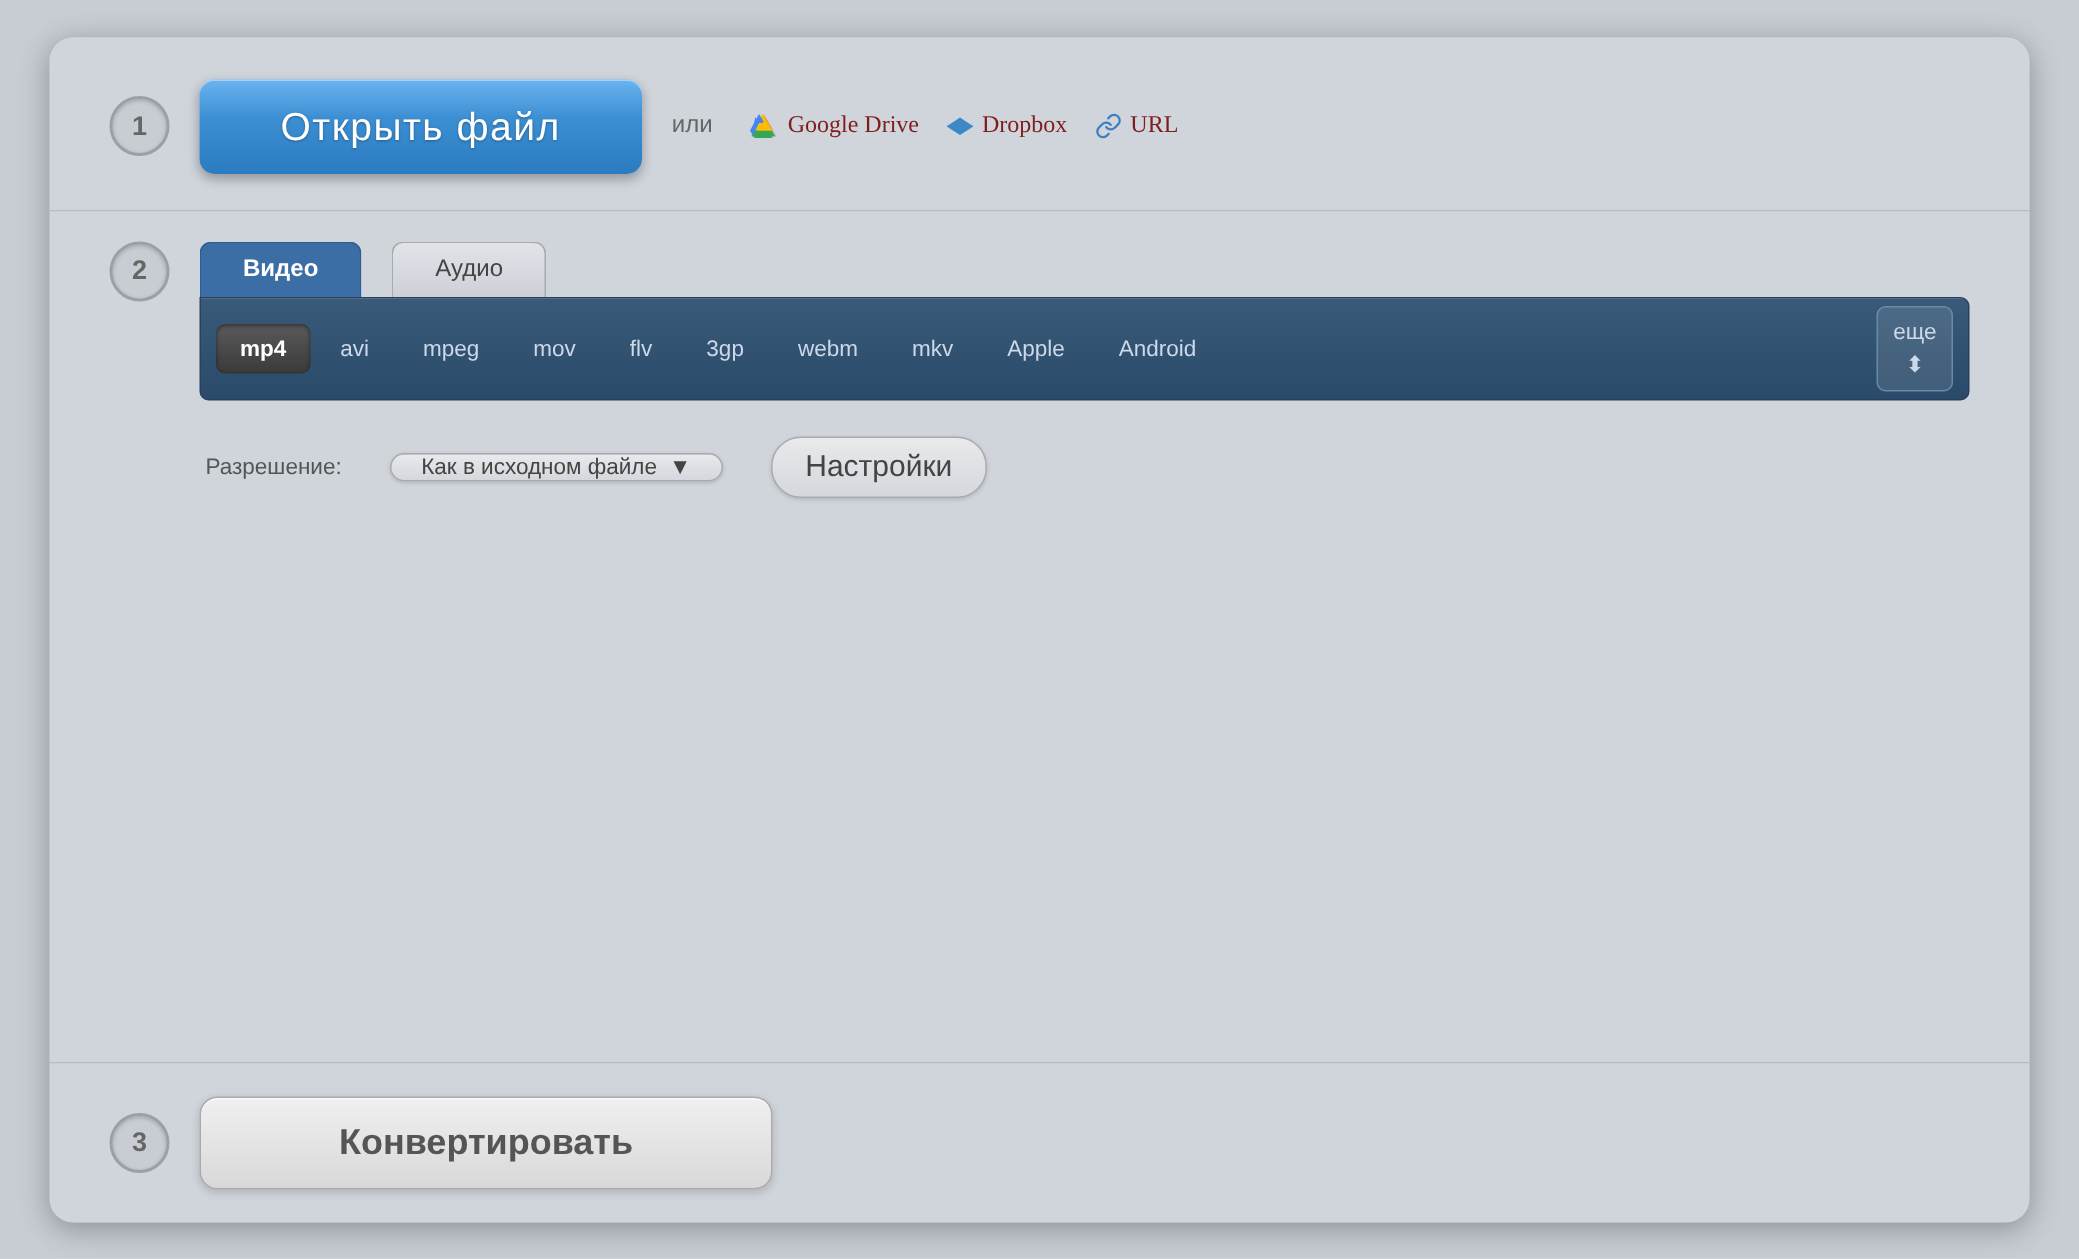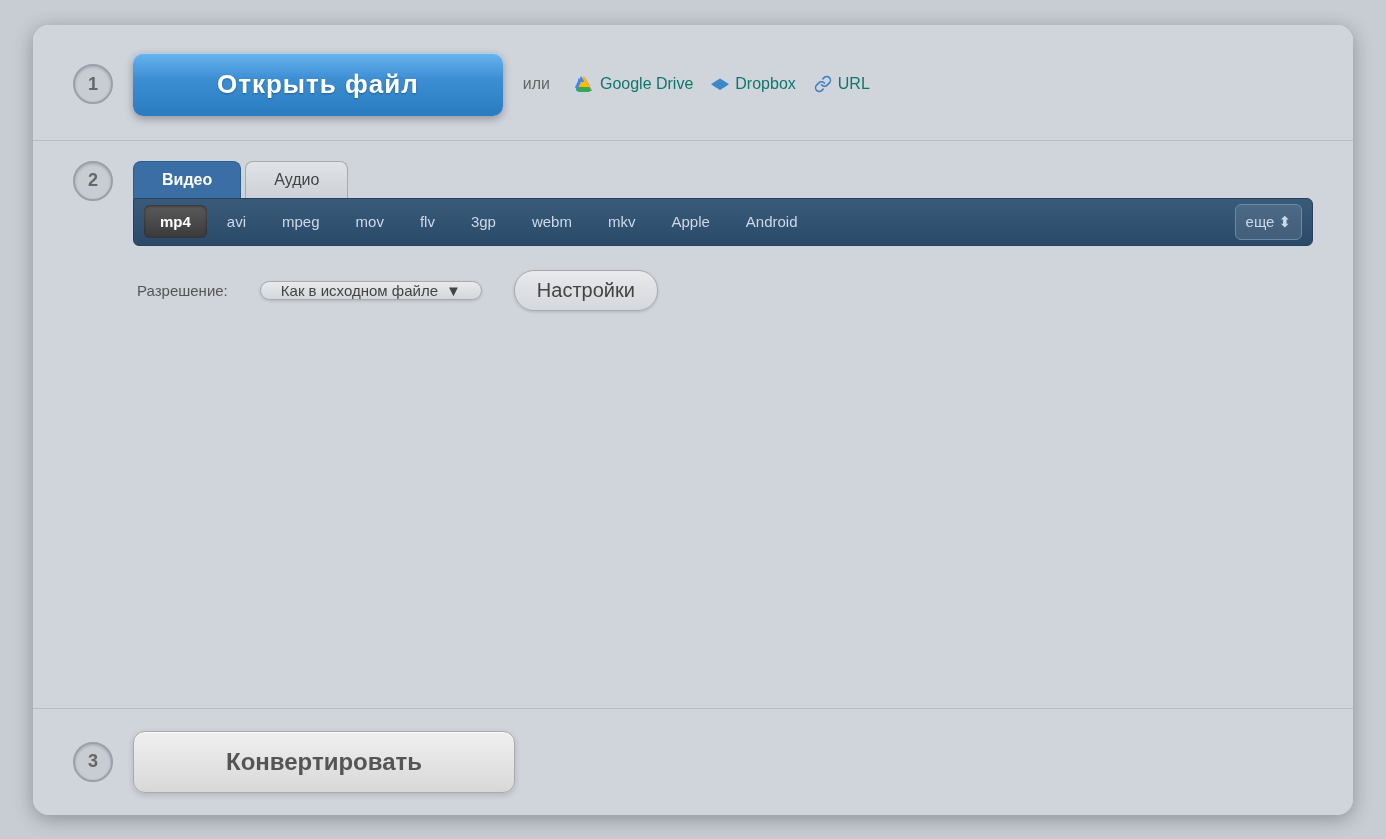--- a/index.html
+++ b/index.html
@@ -45,22 +45,22 @@
       font-weight: bold;
       flex-shrink: 0;
       box-shadow: inset 0 1px 3px rgba(0,0,0,0.2);
     }
     .open-file-btn {
       background: linear-gradient(to bottom, #6ab4f0 0%, #3d8fd4 40%, #2a7bc0 100%);
       border: none;
       border-radius: 10px;
       color: white;
       font-size: 26px;
-      font-weight: bold;
-      padding: 16px 84px;
+      font-weight: normal;
+      padding: 16px 54px;
       cursor: pointer;
       box-shadow: 0 3px 8px rgba(0,0,0,0.3), inset 0 1px 0 rgba(255,255,255,0.4);
       text-shadow: 0 1px 2px rgba(0,0,0,0.3);
       letter-spacing: 1px;
       text-align: center;
     }
     .or-text {
       color: #666;
       font-size: 16px;
       margin-left: 0;
@@ -68,24 +68,25 @@
     .cloud-links {
       display: flex;
       align-items: center;
       gap: 18px;
       margin-left: 4px;
     }
     .cloud-link {
       display: flex;
       align-items: center;
       gap: 6px;
-      color: #0f766e;
+      color: #7f1d1d;
       font-size: 16px;
       text-decoration: none;
       cursor: pointer;
+      font-family: Liberation Serif, serif;
     }
 
     
     .section-2 {
       padding: 20px 40px 20px 40px;
       flex: 1;
       border-bottom: 1px solid #b8bcc2;
       background: #d0d4db;
     }
     .section-2-inner {
@@ -94,21 +95,21 @@
       gap: 20px;
     }
     .tabs-and-formats {
       flex: 1;
     }
 
     
     .tabs {
       display: flex;
       align-items: flex-end;
-      gap: 0;
+      gap: 16px;
       margin-bottom: 0;
     }
     .tab {
       padding: 9px 28px;
       border-radius: 8px 8px 0 0;
       font-size: 16px;
       cursor: pointer;
       border: 1px solid #aaa;
       border-bottom: none;
       background: #c8cdd4;
@@ -161,20 +162,21 @@
       border-radius: 6px;
       font-size: 15px;
       cursor: pointer;
       border: 1px solid #6a8aaa;
       background: rgba(255,255,255,0.1);
       color: #cdd8e8;
       display: flex;
       align-items: center;
       gap: 4px;
       margin-left: auto;
+      flex-direction: column;
     }
 
     
     .resolution-row {
       display: flex;
       align-items: center;
       gap: 32px;
       margin-top: 24px;
       padding-left: 4px;
     }

